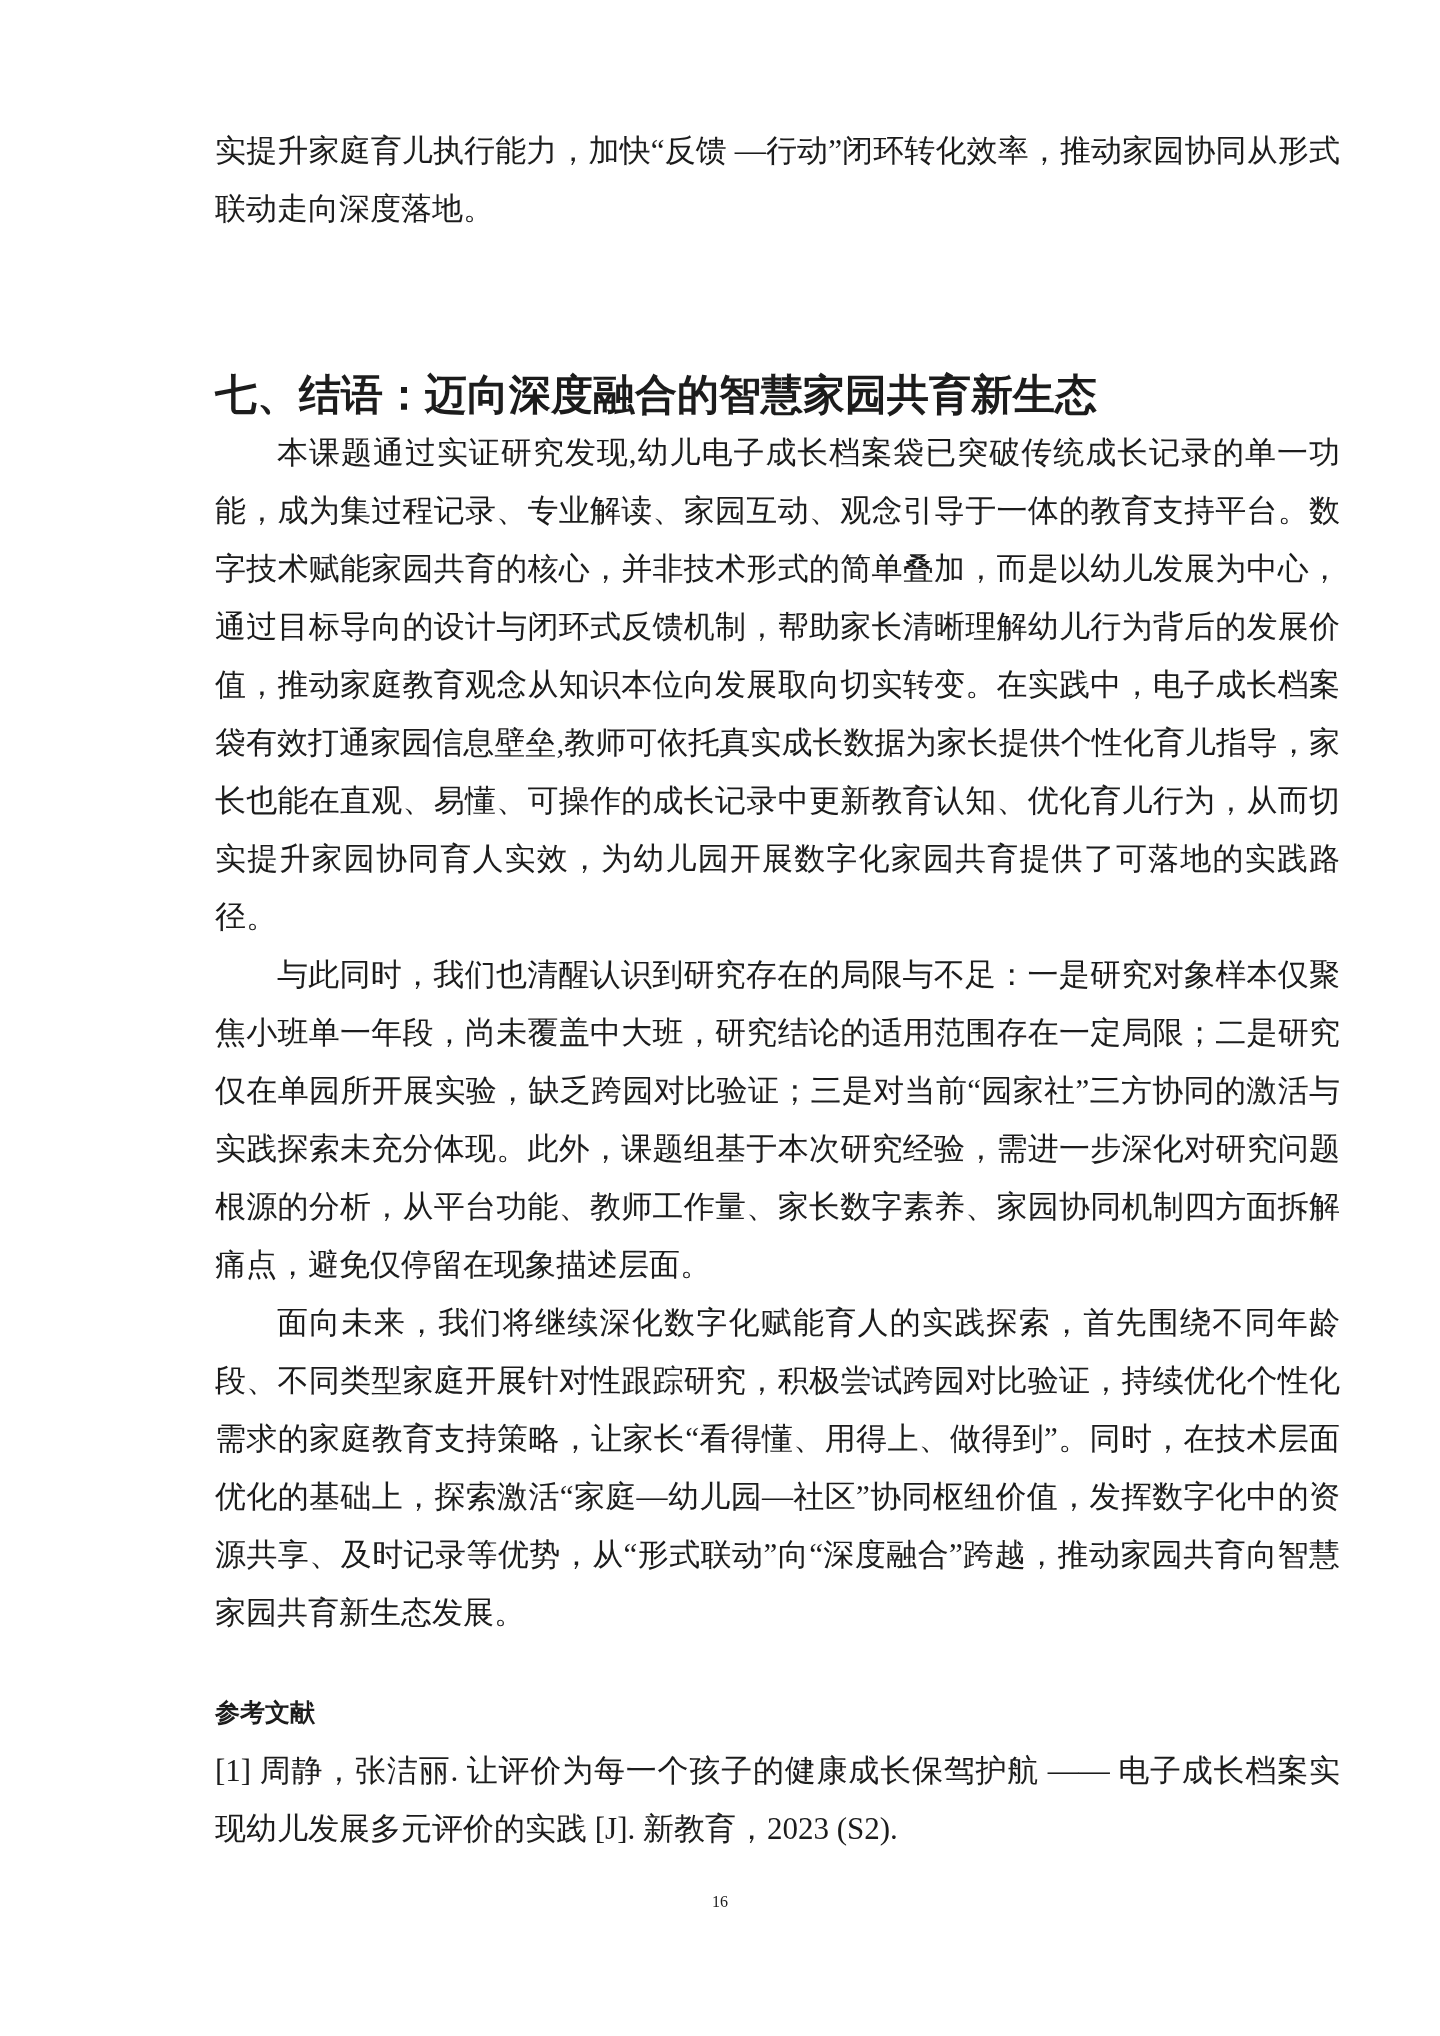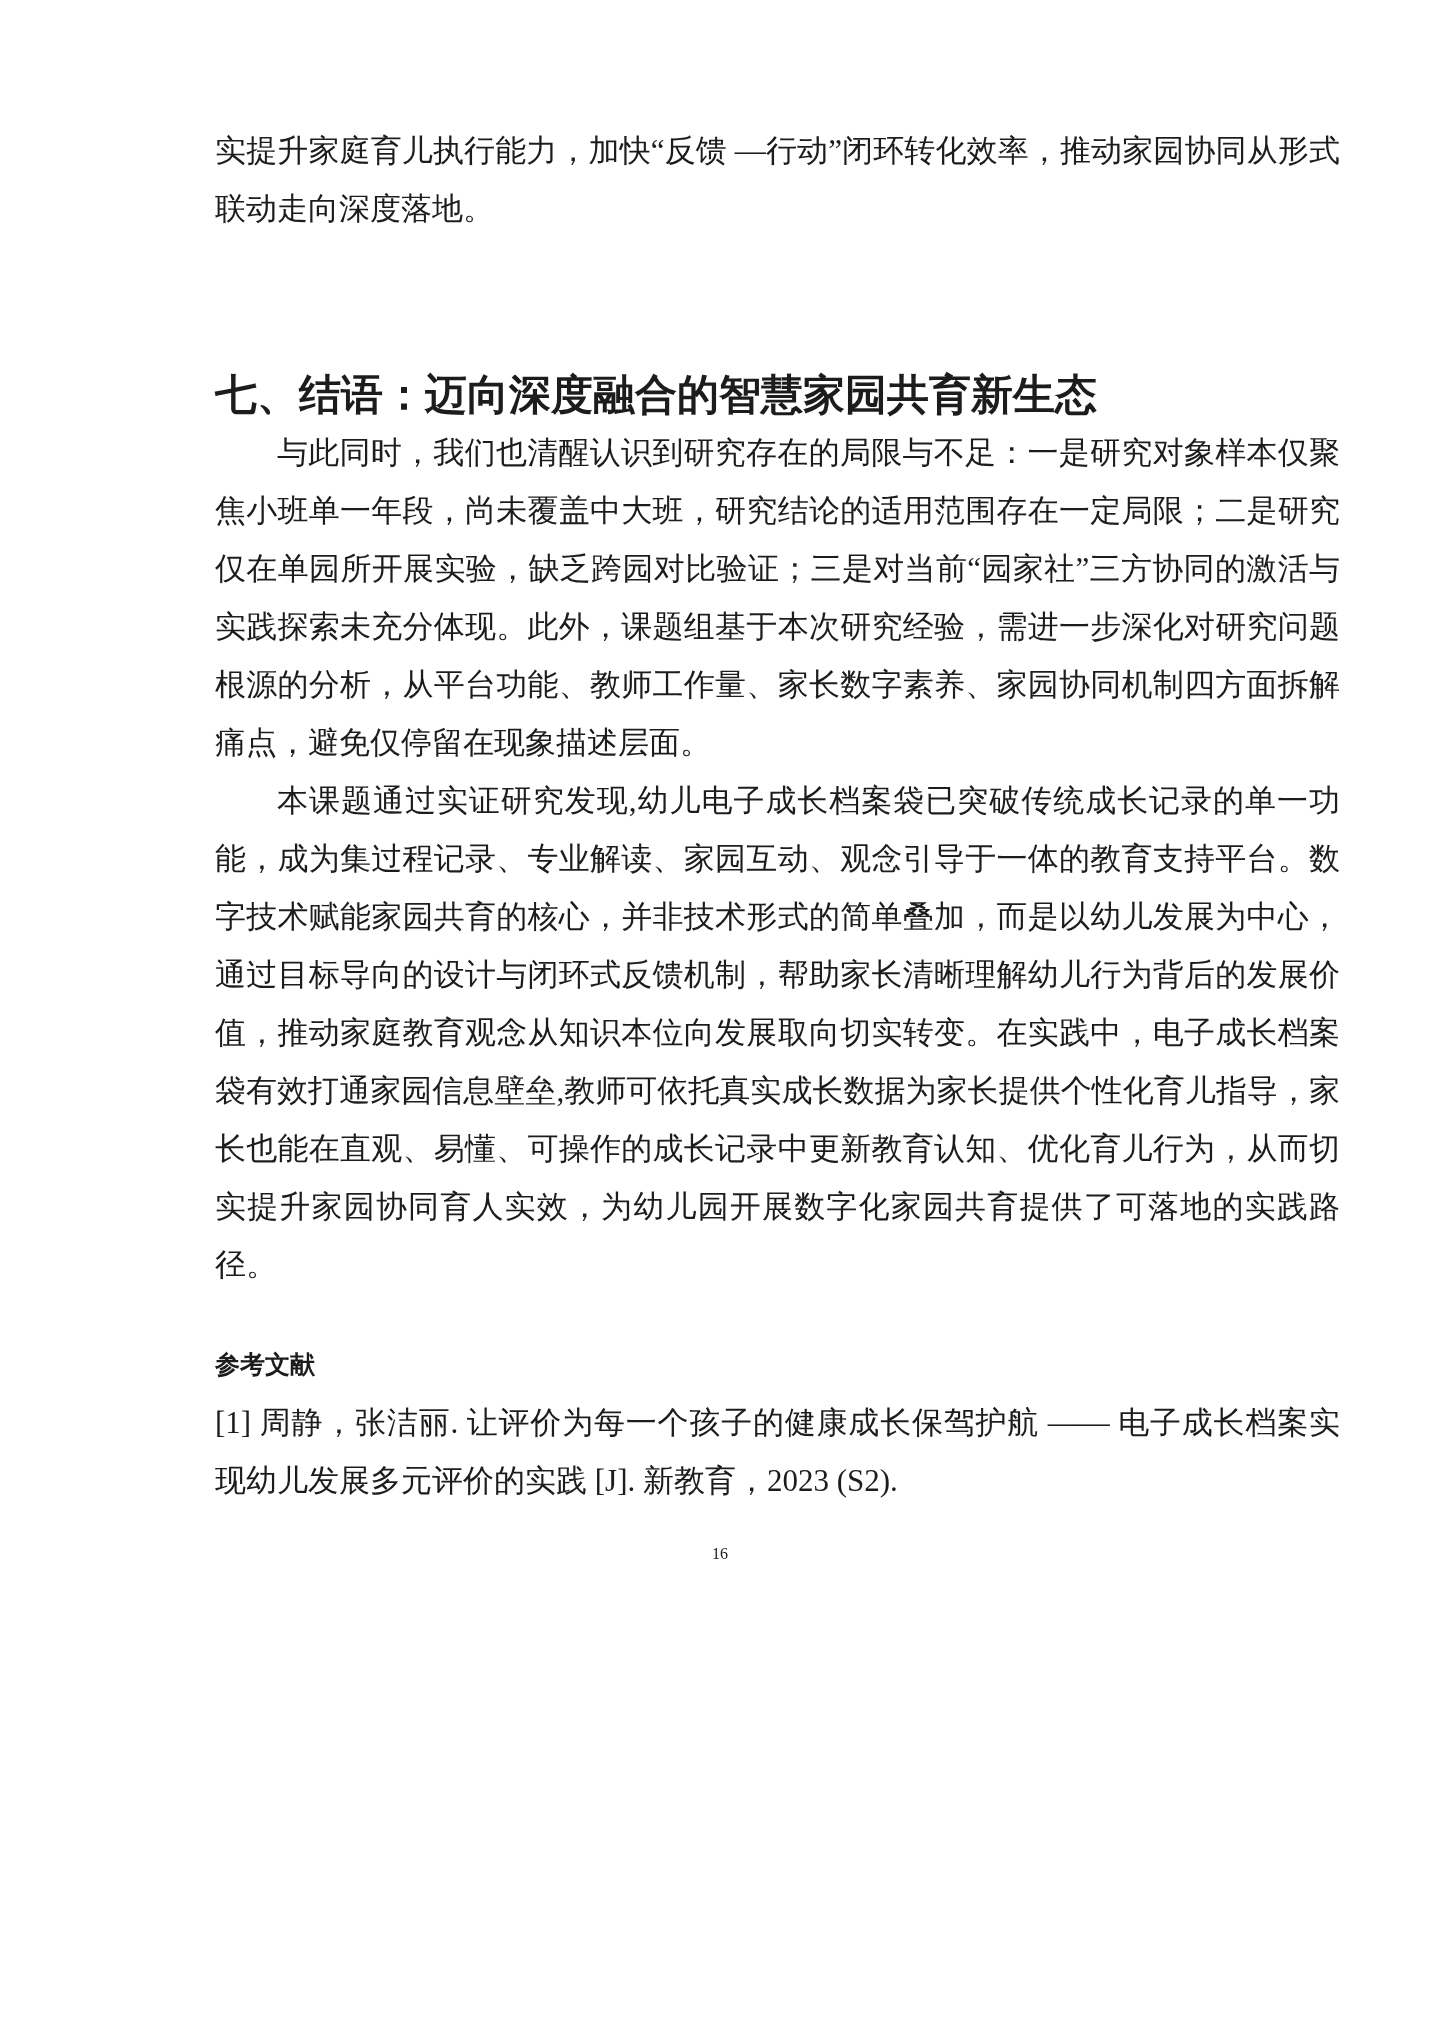--- a/index.html
+++ b/index.html
@@ -61,24 +61,25 @@
 </head>
 <body>
 
 <div class="page">
   <div class="content">
 
     <p class="para cont-para">实提升家庭育儿执行能力，加快“反馈 —行动”闭环转化效率，推动家园协同从形式联动走向深度落地。</p>
 
     <h2 class="section-heading">七、结语：迈向深度融合的智慧家园共育新生态</h2>
 
+    <p class="para body-para">本课题通过实证研究发现,幼儿电子成长档案袋已突破传统成长记录的单一功能，成为集过程记录、专业解读、家园互动、观念引导于一体的教育支持平台。数字技术赋能家园共育的核心，并非技术形式的简单叠加，而是以幼儿发展为中心，通过目标导向的设计与闭环式反馈机制，帮助家长清晰理解幼儿行为背后的发展价值，推动家庭教育观念从知识本位向发展取向切实转变。在实践中，电子成长档案袋有效打通家园信息壁垒,教师可依托真实成长数据为家长提供个性化育儿指导，家长也能在直观、易懂、可操作的成长记录中更新教育认知、优化育儿行为，从而切实提升家园协同育人实效，为幼儿园开展数字化家园共育提供了可落地的实践路径。</p>
+
     <p class="para body-para">与此同时，我们也清醒认识到研究存在的局限与不足：一是研究对象样本仅聚焦小班单一年段，尚未覆盖中大班，研究结论的适用范围存在一定局限；二是研究仅在单园所开展实验，缺乏跨园对比验证；三是对当前“园家社”三方协同的激活与实践探索未充分体现。此外，课题组基于本次研究经验，需进一步深化对研究问题根源的分析，从平台功能、教师工作量、家长数字素养、家园协同机制四方面拆解痛点，避免仅停留在现象描述层面。</p>
 
-    <p class="para body-para">本课题通过实证研究发现,幼儿电子成长档案袋已突破传统成长记录的单一功能，成为集过程记录、专业解读、家园互动、观念引导于一体的教育支持平台。数字技术赋能家园共育的核心，并非技术形式的简单叠加，而是以幼儿发展为中心，通过目标导向的设计与闭环式反馈机制，帮助家长清晰理解幼儿行为背后的发展价值，推动家庭教育观念从知识本位向发展取向切实转变。在实践中，电子成长档案袋有效打通家园信息壁垒,教师可依托真实成长数据为家长提供个性化育儿指导，家长也能在直观、易懂、可操作的成长记录中更新教育认知、优化育儿行为，从而切实提升家园协同育人实效，为幼儿园开展数字化家园共育提供了可落地的实践路径。</p>
-
+    <p class="para body-para">面向未来，我们将继续深化数字化赋能育人的实践探索，首先围绕不同年龄段、不同类型家庭开展针对性跟踪研究，积极尝试跨园对比验证，持续优化个性化需求的家庭教育支持策略，让家长“看得懂、用得上、做得到”。同时，在技术层面优化的基础上，探索激活“家庭—幼儿园—社区”协同枢纽价值，发挥数字化中的资源共享、及时记录等优势，从“形式联动”向“深度融合”跨越，推动家园共育向智慧家园共育新生态发展。</p>
 
     <h2 class="refs-heading">参考文献</h2>
 
     <p class="para ref-para">[1] 周静，张洁丽. 让评价为每一个孩子的健康成长保驾护航 —— 电子成长档案实现幼儿发展多元评价的实践 [J]. 新教育，2023 (S2).</p>
 
   </div>
 
   <div class="page-number">16</div>
 </div>
 

